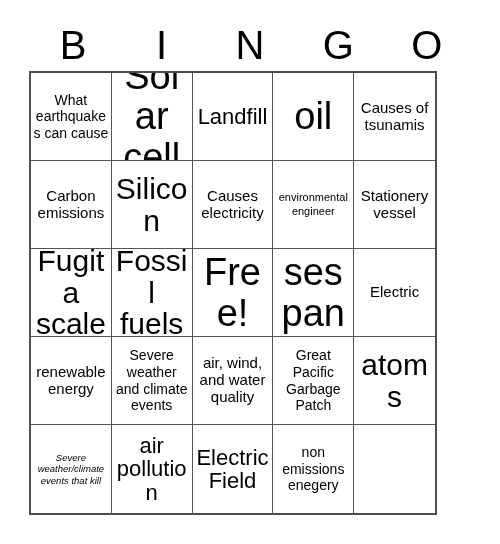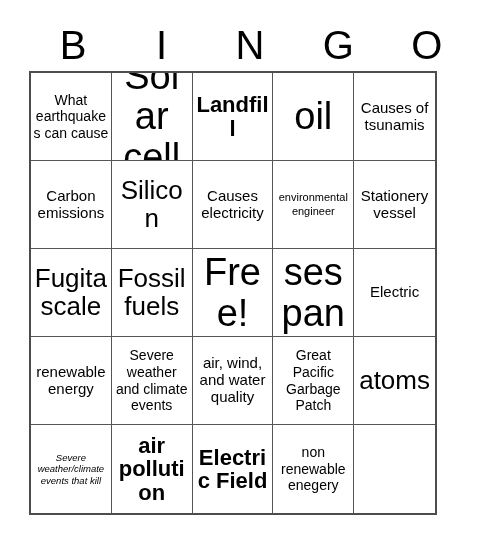--- a/index.html
+++ b/index.html
@@ -70,22 +70,22 @@
   .cell:nth-child(5n) { border-right: none; }
   .cell:nth-child(n+21) { border-bottom: none; }
   .cell .txt {
     display: block;
     width: 100%;
     line-height: 1.06;
     word-wrap: break-word;
   }
   
   .fs-xxl .txt { font-size: 38px; }
-  .fs-xl  .txt { font-size: 26px; }
-  .fs-lg  .txt { font-size: 22px; font-weight: bold; }
+  .fs-xl  .txt { font-size: 30px; }
+  .fs-lg  .txt { font-size: 22px; }
   .fs-md  .txt { font-size: 15px; line-height: 1.12; }
   .fs-sm  .txt { font-size: 14px; line-height: 1.18; }
   .fs-xs  .txt { font-size: 11px; line-height: 1.2; }
   .fs-xxs .txt { font-size: 9.5px; line-height: 1.22; font-style: italic; }
 </style>
 </head>
 <body>
 
 <div id="card">
 
@@ -161,17 +161,17 @@
       <div class="cell fs-xxs">
         <span class="txt">Severe weather/climate events that kill</span>
       </div>
       <div class="cell fs-lg">
         <span class="txt">air pollution</span>
       </div>
       <div class="cell fs-lg">
         <span class="txt">Electric Field</span>
       </div>
       <div class="cell fs-sm">
-        <span class="txt">non renewable enegery</span>
+        <span class="txt">non emissions enegery</span>
       </div>
     </div>
 
 </div>
 
 </body></html>

